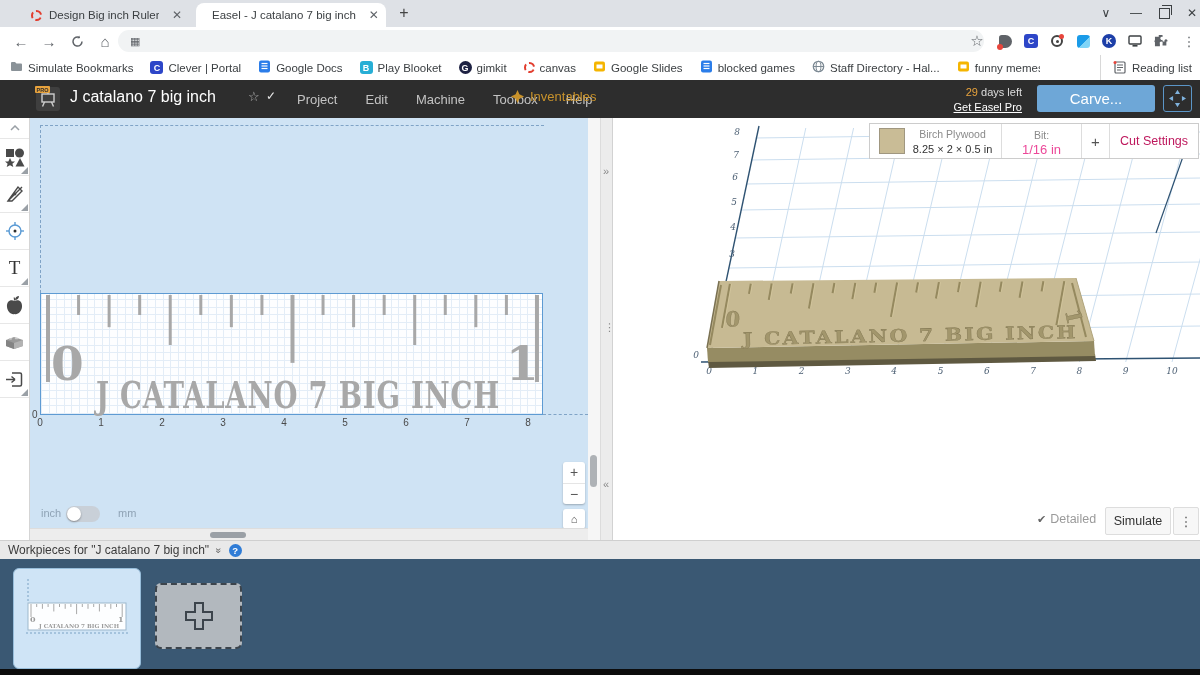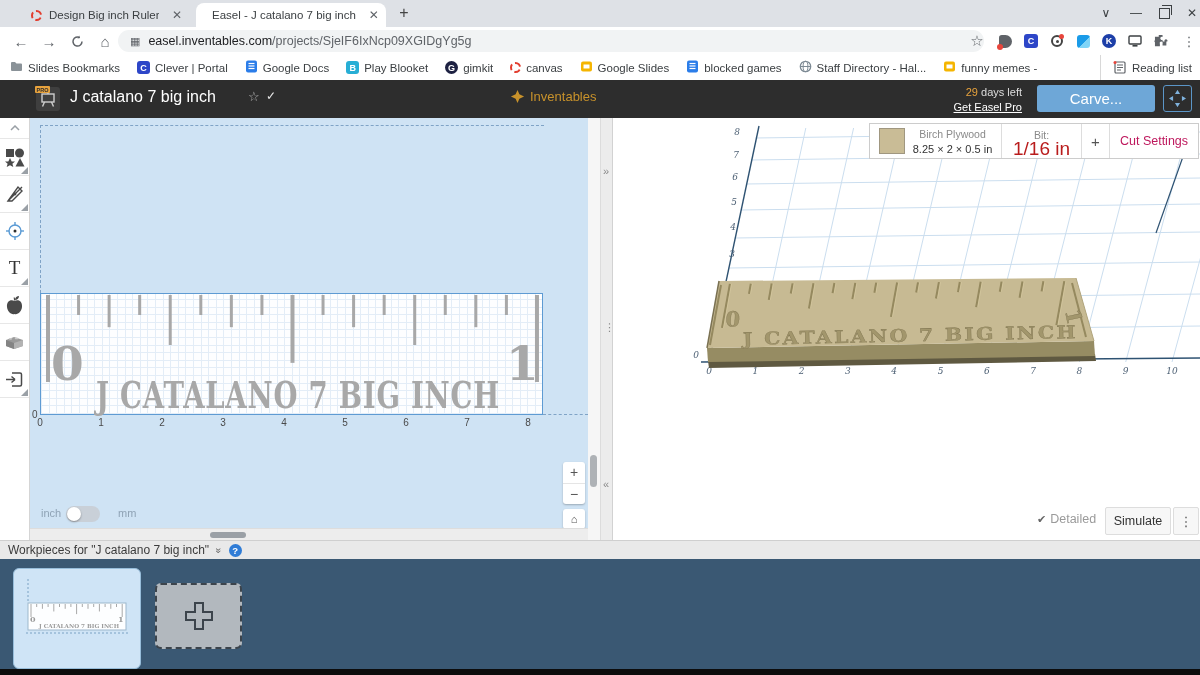--- a/index.html
+++ b/index.html
@@ -95,21 +95,20 @@
     <div class="navico" style="left:38px;">→</div>
     <div class="navico" style="left:66px;">
       <svg width="13" height="13" viewBox="0 0 13 13">
           <path d="M11 6.5A4.5 4.5 0 1 1 8.7 2.6" fill="none" stroke="#5f6368" stroke-width="1.5"></path>
           <path d="M8.2 0.6 L8.9 3 L6.5 3.4 Z" fill="#5f6368"></path>
         </svg>
     </div>
     <div class="navico" style="left:94px;">⌂</div>
     <div class="urlpill">
       <span style="color:#5f6368;font-size:11px;">▦</span>
-      <span class="nowrap"><b style="font-weight:normal;color:#202124;">easel.inventables.com</b><span style="color:#5f6368;">/projects/SjeIF6IxNcp09XGIDgYg5g</span></span>
     </div>
     <div class="navico" style="left:966px;">☆</div>
     <div class="navico" style="left:994px;">
       <span style="position:relative;width:13px;height:13px;background:#5f6368;border-radius:3px 7px 7px 3px;display:inline-block;">
         <span style="position:absolute;left:-2px;bottom:-2px;width:6px;height:6px;background:#e8453c;border-radius:50%;"></span>
         </span>
     </div>
     <div class="navico" style="left:1020px;">
       <span class="bm-sq" style="background:#2d46c8;width:14px;height:14px;">C</span>
     </div>
@@ -138,21 +137,21 @@
     </div>
     <div class="navico" style="left:1178px;font-size:13px;">⋮</div>
   </div>
 
   <div class="bookbar">
     <div class="bmrow">
         <span class="bm">
           <span><svg width="13" height="13" viewBox="0 0 13 13">
               <path d="M1 3 Q1 2 2 2 L5 2 L6.5 3.5 L11 3.5 Q12 3.5 12 4.5 L12 10 Q12 11 11 11 L2 11 Q1 11 1 10 Z" fill="#8a9298"></path>
             </svg></span>
-          <span>Slides Bookmarks</span>
+          <span>Simulate Bookmarks</span>
         </span>
         <span class="bm">
           <span class="bm-sq" style="background: rgb(45, 70, 200);">C</span>
           <span>Clever | Portal</span>
         </span>
         <span class="bm">
           <span><svg width="13" height="13" viewBox="0 0 13 13">
               <rect x="1" y="0.5" width="11" height="12" rx="2" fill="#2b7de9"></rect>
               <line x1="3.5" y1="3.5" x2="9.5" y2="3.5" stroke="#fff" stroke-width="1.2"></line>
               <line x1="3.5" y1="6" x2="9.5" y2="6" stroke="#fff" stroke-width="1.2"></line>
@@ -222,20 +221,27 @@
           <rect x="6" y="7" width="12" height="8" fill="none" stroke="#cfcfcf" stroke-width="1.4"></rect>
           <line x1="12" y1="4.5" x2="12" y2="7" stroke="#cfcfcf" stroke-width="1.4"></line>
           <line x1="8.5" y1="15" x2="6.5" y2="19.5" stroke="#cfcfcf" stroke-width="1.4"></line>
           <line x1="15.5" y1="15" x2="17.5" y2="19.5" stroke="#cfcfcf" stroke-width="1.4"></line>
         </svg>
       <span class="abs" style="left:-1px;top:-1px;background:#e8a33d;color:#2d2d2d;font-size:5.5px;font-weight:bold;padding:0.5px 1.5px;border-radius:1px;">PRO</span>
     </div>
     <span class="abs nowrap" style="left:70px;top:8px;color:#fff;font-size:16px;">J catalano 7 big inch</span>
     <span class="abs" style="left:248px;top:9px;color:#b7b7b7;font-size:13px;">☆</span>
     <span class="abs" style="left:266px;top:9px;color:#e6e6e6;font-size:12px;">✓</span>
+    <div class="abs" style="left:297px;top:12px;display:flex;">
+        <span class="menu-item">Project</span>
+        <span class="menu-item">Edit</span>
+        <span class="menu-item">Machine</span>
+        <span class="menu-item">Toolbox</span>
+        <span class="menu-item">Help</span>
+      </div>
     <div class="abs" style="left:510px;top:9px;display:flex;align-items:center;gap:5px;">
       <svg width="15" height="15" viewBox="0 0 16 16">
         <path d="M8 1 L10 5.5 L15 8 L10 10.5 L8 15 L6 10.5 L1 8 L6 5.5 Z" fill="#c8922b"></path>
       </svg>
       <span style="color:#c8922b;font-size:13px;">Inventables</span>
     </div>
     <div class="abs" style="right:178px;top:4px;text-align:right;line-height:14px;">
       <span style="font-size:11px;color:#ddd;text-align:right;"><b style="color:#e8a33d;font-weight:normal;">29</b><span> days left</span></span><br>
       <span style="font-size:11px;color:#fff;text-decoration:underline;">Get Easel Pro</span>
     </div>
@@ -470,21 +476,21 @@
       <div class="matcell" style="width:132px;gap:8px;">
         <span style="width:24px;height:24px;background:#c9bc96;border:1px solid #a09780;"></span>
         <span style="text-align:center;line-height:13px;">
           <span style="font-size:10.5px;color:#8a8a8a;">Birch Plywood</span><br>
           <span style="font-size:11px;color:#333;">8.25 × 2 × 0.5 in</span>
         </span>
       </div>
       <div class="matcell" style="width:80px;">
         <span style="text-align:center;line-height:13px;">
           <span style="font-size:10.5px;color:#8a8a8a;">Bit:</span><br>
-          <span style="font-size:19px;color:#b91c1c;">1/16 in</span>
+          <span style="font-size:13px;color:#ec4899;">1/16 in</span>
         </span>
       </div>
       <div class="matcell" style="width:28px;font-size:15px;color:#555;">+</div>
       <div class="matcell" style="width:88px;border-right:none;font-size:12.5px;color:#be185d;">Cut Settings</div>
     </div>
     <div class="abs" style="left:424px;top:394px;display:flex;align-items:center;gap:4px;">
       <span style="color:#666;font-size:11px;">✔</span>
       <span style="color:#9a9a9a;font-size:12.5px;">Detailed</span>
     </div>
     <div class="btn-light abs" style="left:492px;top:389px;width:64px;height:26px;font-size:12.5px;">Simulate</div>

